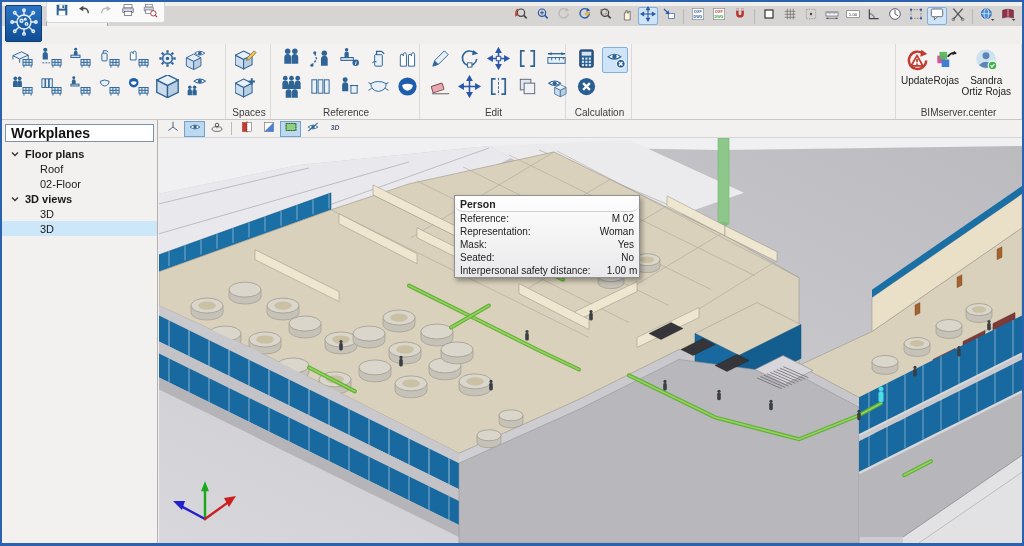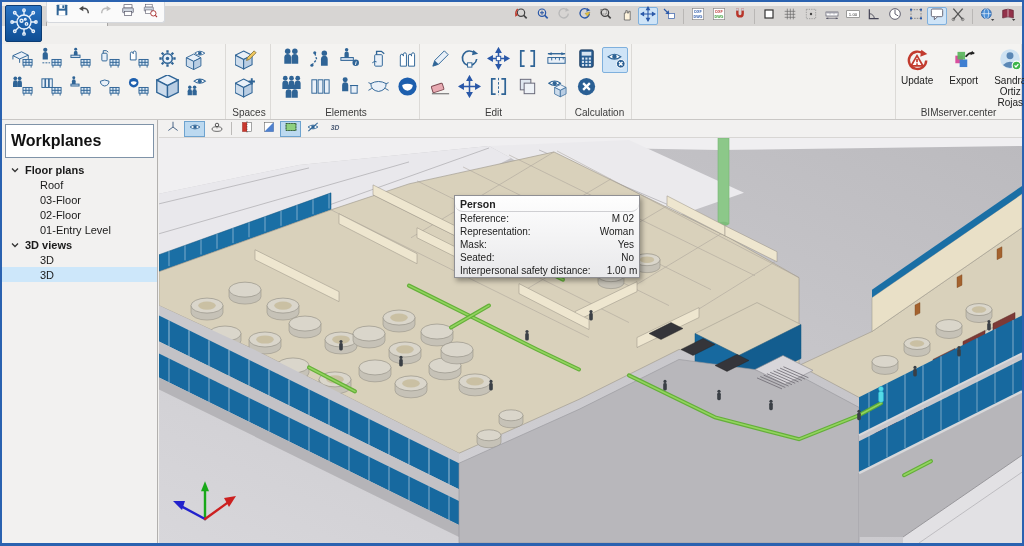--- a/index.html
+++ b/index.html
@@ -28,27 +28,27 @@
   
   .ribbon{position:absolute;left:0;top:42px;right:0;height:75px;background:#f4f3f1;}
   .rgroup{position:absolute;top:0;height:75px;border-right:1px solid #dcdad7;}
   .rgroup.bleft{border-left:1px solid #dcdad7;}
   .rlabel{position:absolute;bottom:1px;left:0;right:0;text-align:center;font-size:10px;color:#3c3c3c;}
   .rrow{position:absolute;left:5px;display:flex;gap:3px;}
   .rrow.r1{top:3px;} .rrow.r2{top:31px;}
   .ribtn{width:26px;height:26px;display:flex;align-items:center;justify-content:center;border:1px solid transparent;border-radius:2px;}
   .ribtn svg{width:23px;height:23px;}
   .ribtn.sel{background:#cfe4f7;border-color:#7fb0dd;}
-  .bwrap{display:flex;padding:3px 0 0 5px;gap:16px;}
+  .bwrap{display:flex;padding:3px 0 0 5px;gap:0;}
   .bitem{display:flex;flex-direction:column;align-items:center;font-size:10px;color:#222;line-height:1.1;text-align:center;}
   .bitem svg{width:26px;height:26px;}
   
   .main{position:absolute;left:0;top:117px;right:0;bottom:0;border-top:1px solid #c9c7c5;}
   .sidebar{position:absolute;left:0;top:0;width:156px;bottom:0;background:#f2f1f0;border-right:1px solid #b2b0ae;}
-  .wphead{margin:4px 3px;height:34px;background:#fff;border:1px solid #7f93a8;display:flex;align-items:center;padding:0 5px;font-size:16px;font-weight:bold;color:#111;}
+  .wphead{margin:4px 3px;height:18px;background:#fff;border:1px solid #7f93a8;display:flex;align-items:center;padding:0 5px;font-size:14px;font-weight:bold;color:#111;}
   .trow{height:15px;display:flex;align-items:center;font-size:11px;color:#1a1a1a;padding-left:38px;}
   .trow.parent{padding-left:9px;font-weight:bold;gap:6px;}
   .trow.sel{background:#cde7fa;}
   .viewarea{position:absolute;left:157px;top:0;right:0;bottom:0;}
   .viewtb{position:absolute;left:0;top:0;right:0;height:18px;background:#f2f1f0;border-bottom:1px solid #d8d6d4;display:flex;align-items:center;padding-left:3px;gap:1px;}
   .vbtn{width:21px;height:16px;display:flex;align-items:center;justify-content:center;border:1px solid transparent;}
   .vbtn svg{width:14px;height:14px;}
   .vbtn.sel{background:#bcd9f0;border-color:#6ea3cf;}
   .vsep{width:1px;height:13px;background:#bcbab8;margin:0 3px;}
   .viewport{position:absolute;left:0;top:18px;right:0;bottom:0;overflow:hidden;}
@@ -634,21 +634,21 @@
                 <path d="M4 9 L1.5 8 M20 9 L22.5 8 M5 14 L1.5 16 M19 14 L22.5 16" stroke="#2f6496" fill="none"></path>
               </svg></span>
           </div>
           <div class="ribtn">
             <span><svg viewBox="0 0 24 24">
                 <circle cx="12" cy="12" r="9.5" fill="#1d5fae"></circle>
                 <path d="M6.5 10.5 q5.5-3 11 0 q0 5-5.5 5.9 q-5.5-.9-5.5-5.9 z" fill="#fff"></path>
               </svg></span>
           </div>
         </div>
-        <div class="rlabel">Elements</div>
+        <div class="rlabel">Reference</div>
       </div>
       <div class="rgroup" style="left: 566px; width: 64px;">
         <div class="rrow r1">
           <div class="ribtn">
             <span><svg viewBox="0 0 24 24">
                 <rect x="5" y="3" width="14" height="18" rx="1.5" fill="#2a5f94" stroke="#17375c"></rect>
                 <rect x="7" y="5" width="10" height="4" fill="#d7e4f0"></rect>
                 <g fill="#d7e4f0">
                   <rect x="7.2" y="11" width="2.2" height="2.2"></rect>
                   <rect x="10.8" y="11" width="2.2" height="2.2"></rect>
@@ -786,21 +786,21 @@
             <span style="max-width:54px">Update</span>
           </div>
           <div class="bitem">
             <span><svg viewBox="0 0 24 24">
                 <rect x="4" y="8" width="7" height="7" fill="#d84f9e"></rect>
                 <rect x="8" y="11.5" width="7" height="7" fill="#3f7fd1"></rect>
                 <rect x="6" y="4.5" width="7" height="7" fill="#58b55c" opacity=".92"></rect>
                 <path d="M13.5 9 Q17.5 4 21.5 6" stroke="#222" stroke-width="1.8" fill="none"></path>
                 <polygon points="21.5,6 17.8,7.6 19.4,3.4" fill="#222"></polygon>
               </svg></span>
-            <span style="max-width:54px">Export</span>
+            <span style="max-width:54px">Rojas</span>
           </div>
           <div class="bitem">
             <span><svg viewBox="0 0 24 24">
                 <circle cx="12" cy="11" r="9" fill="#cfe2f2"></circle>
                 <circle cx="12" cy="8" r="3.2" fill="#5b87b5"></circle>
                 <path d="M5.5 16.5 q6.5-6 13 0 a9 9 0 0 1 -13 0 z" fill="#5b87b5"></path>
                 <circle cx="18" cy="17" r="4" fill="#3db54a" stroke="#fff"></circle>
                 <path d="M16.2 17 l1.3 1.4 2.2-2.6" stroke="#fff" stroke-width="1.2" fill="none"></path>
               </svg></span>
             <span style="max-width:54px">Sandra Ortiz Rojas</span>
@@ -818,27 +818,21 @@
           <div class="trow parent">
             <span><svg width="8" height="8" viewBox="0 0 8 8">
                 <polyline points="1,2.5 4,5.5 7,2.5" fill="none" stroke="#333" stroke-width="1.3"></polyline>
               </svg></span>
             <span>Floor plans</span>
           </div>
           <div class="trow">
             <span>Roof</span>
           </div>
           <div class="trow">
-            <span>03-Floor</span>
-          </div>
-          <div class="trow">
             <span>02-Floor</span>
-          </div>
-          <div class="trow">
-            <span>01-Entry Level</span>
           </div>
           <div class="trow parent">
             <span><svg width="8" height="8" viewBox="0 0 8 8">
                 <polyline points="1,2.5 4,5.5 7,2.5" fill="none" stroke="#333" stroke-width="1.3"></polyline>
               </svg></span>
             <span>3D views</span>
           </div>
           <div class="trow">
             <span>3D</span>
           </div>

